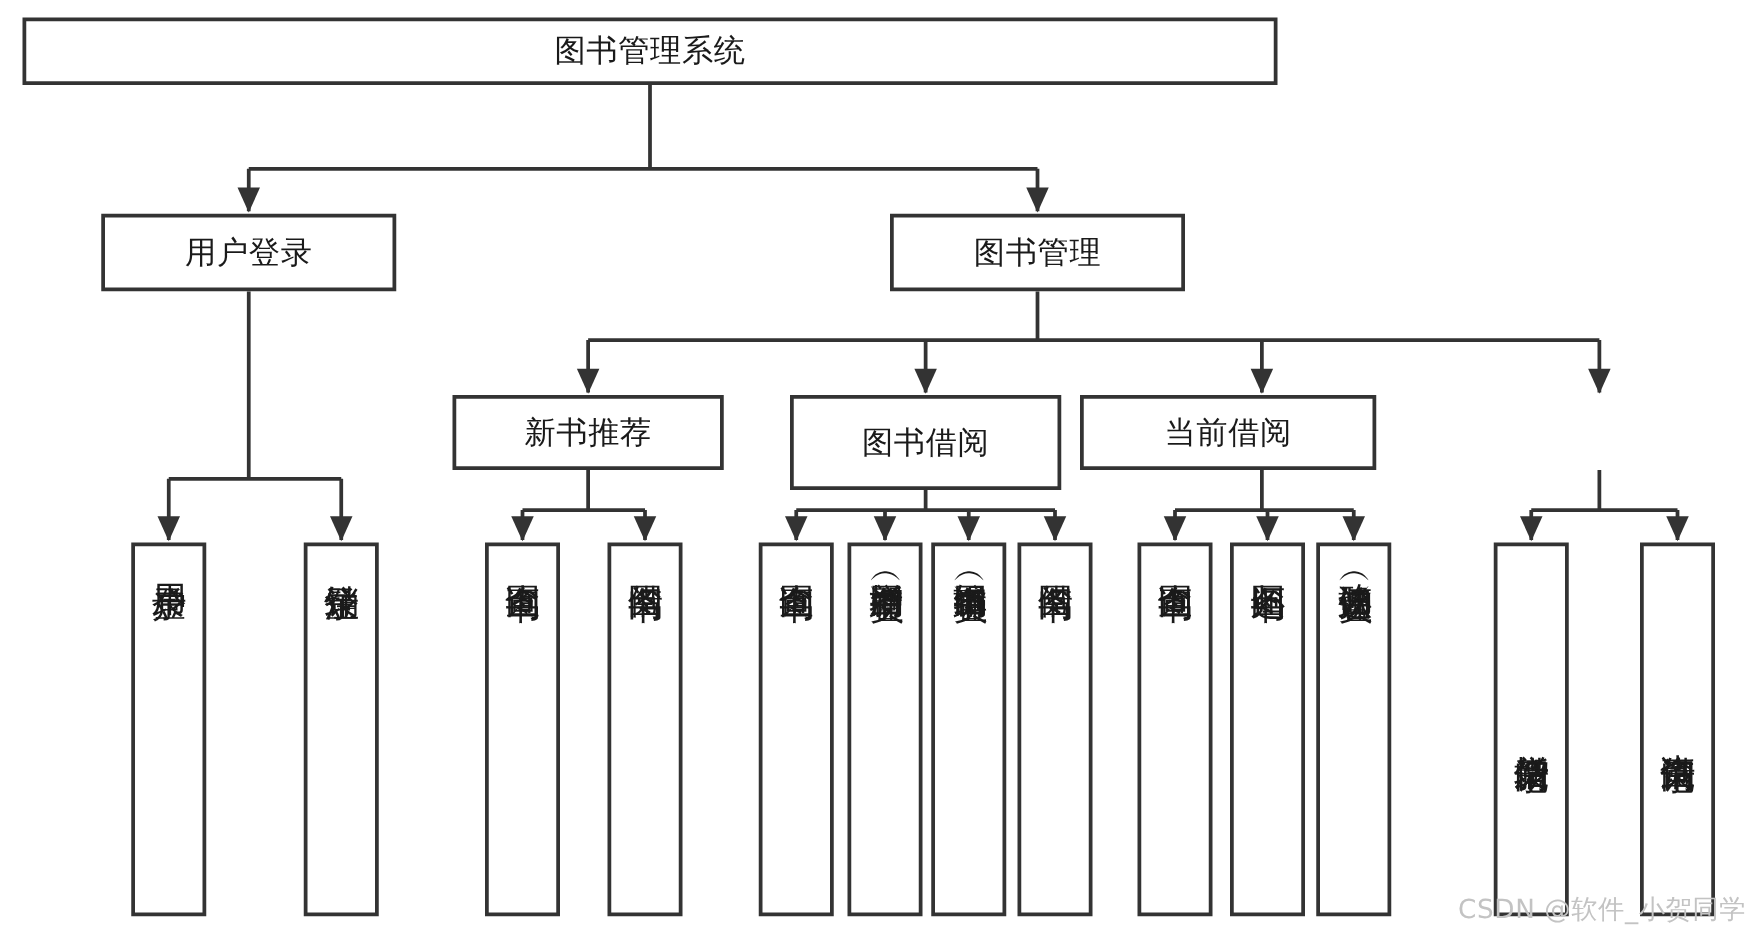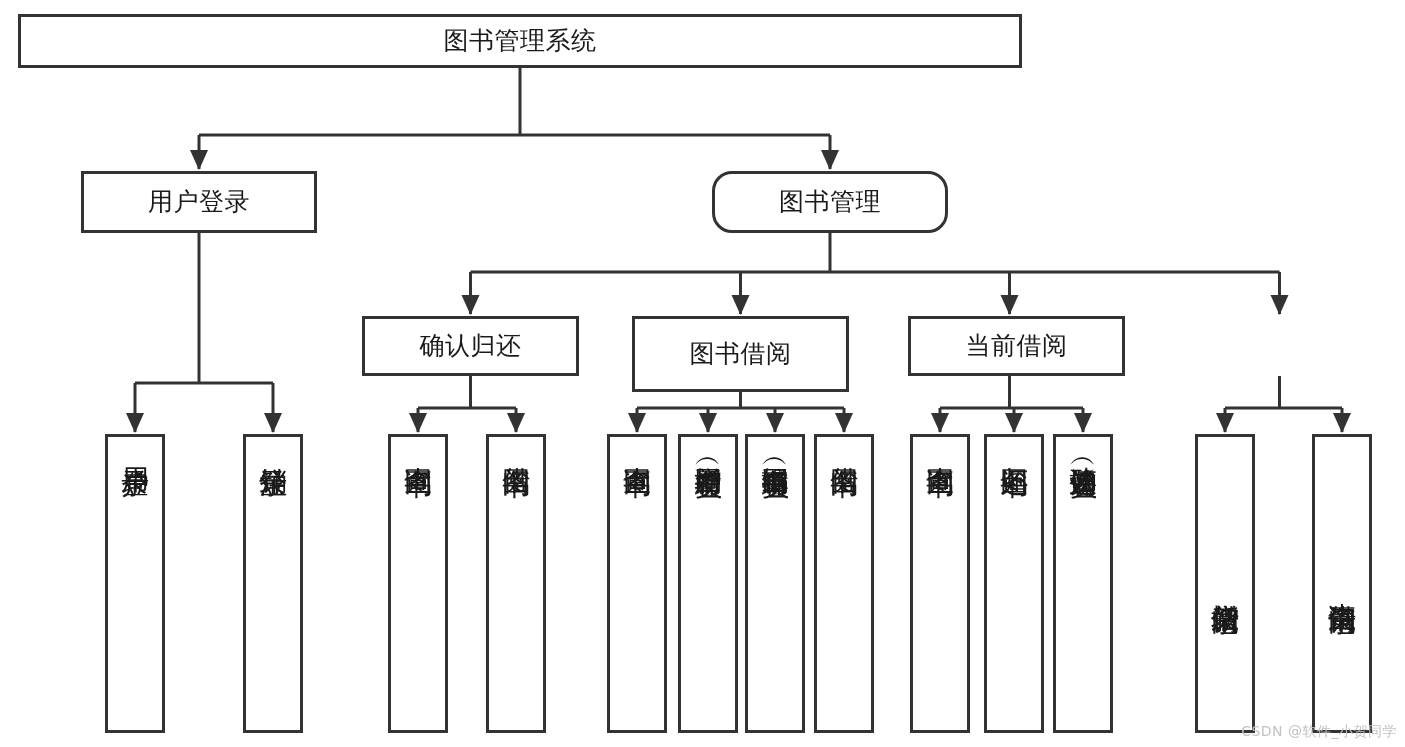--- a/index.html
+++ b/index.html
@@ -63,21 +63,21 @@
     font-size: 27px;
   }
   .node.leaf.center {
     align-items: center;
     padding-top: 0;
   }
   #watermark {
     position: absolute;
     right: 8px;
     bottom: 6px;
-    font-size: 14px;
+    font-size: 21px;
     color: #c3c3c3;
     letter-spacing: 0.5px;
     white-space: nowrap;
     font-family: "DejaVu Sans", "Liberation Sans", sans-serif;
     text-align: right;
   }
 </style>
 </head>
 <body>
 
@@ -138,31 +138,31 @@
       <path d="M1333 413 L1351 413 L1342 433 Z" fill="#333333"></path>
     </svg>
 
   <div class="node root" style="left:18px;top:14px;width:1004px;height:54px;">
     <span class="label">图书管理系统</span>
   </div>
 
   <div class="node branch" style="left:81px;top:171px;width:236px;height:62px;">
     <span class="label">用户登录</span>
   </div>
-  <div class="node branch" style="left:712px;top:171px;width:236px;height:62px;border-radius:20px;">
+  <div class="node branch" style="left:712px;top:171px;width:236px;height:62px;">
     <span class="label">图书管理</span>
   </div>
 
   <div class="node branch" style="left:362px;top:316px;width:217px;height:60px;">
-    <span class="label">确认归还</span>
+    <span class="label">新书推荐</span>
   </div>
   <div class="node branch" style="left:632px;top:316px;width:217px;height:76px;">
     <span class="label">图书借阅</span>
   </div>
-  <div class="node branch" style="left:908px;top:316px;width:217px;height:60px;">
+  <div class="node branch" style="left:864px;top:316px;width:237px;height:60px;">
     <span class="label">当前借阅</span>
   </div>
 
   <div class="node leaf" style="left:105px;top:434px;width:60px;height:299px;">
     <span class="label">用户登录</span>
   </div>
   <div class="node leaf" style="left:243px;top:434px;width:60px;height:299px;">
     <span class="label">注销登录</span>
   </div>
   <div class="node leaf" style="left:388px;top:434px;width:60px;height:299px;">

